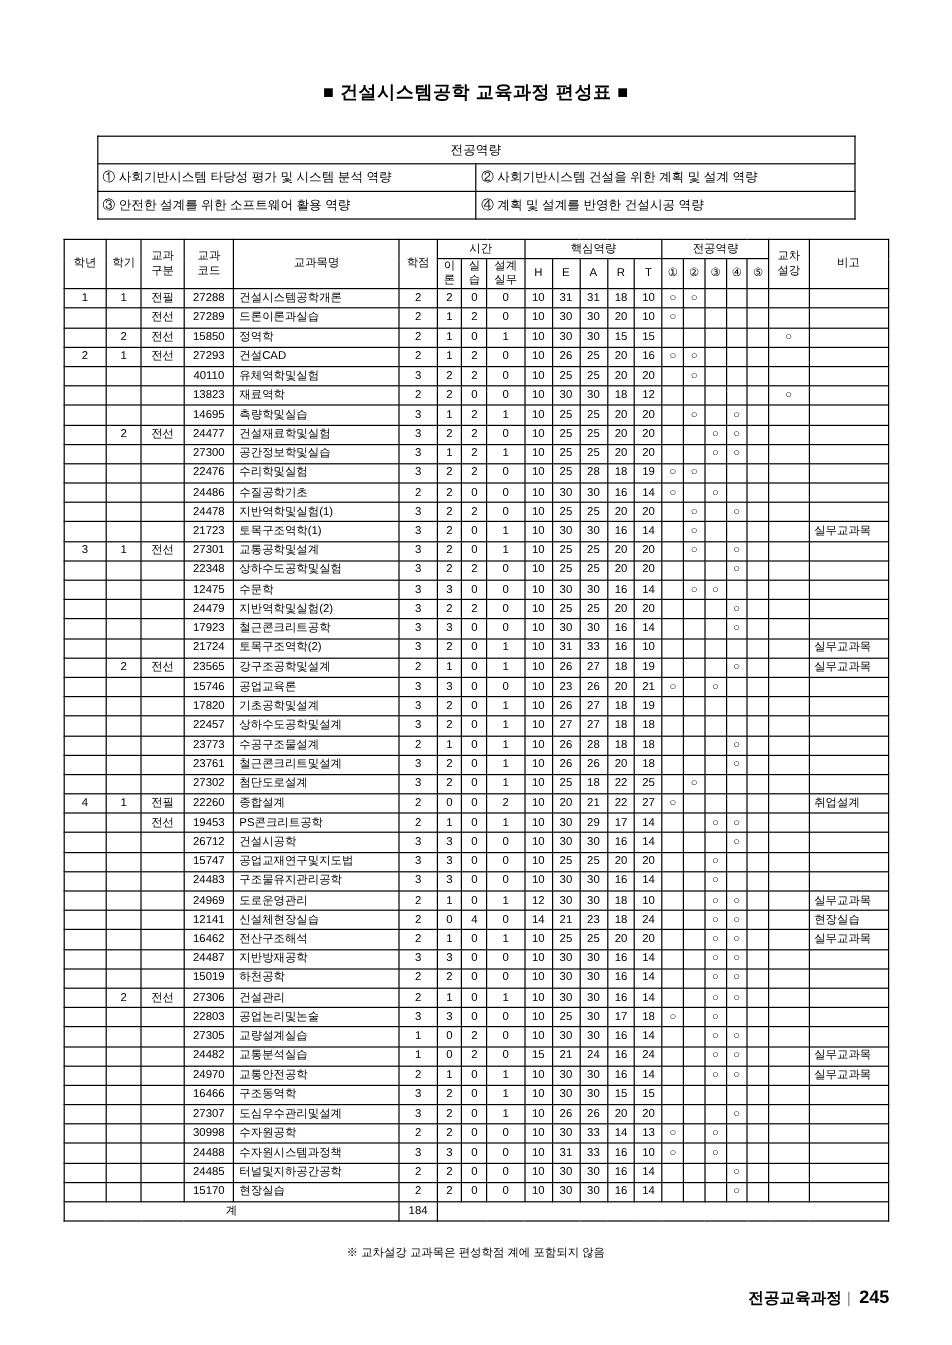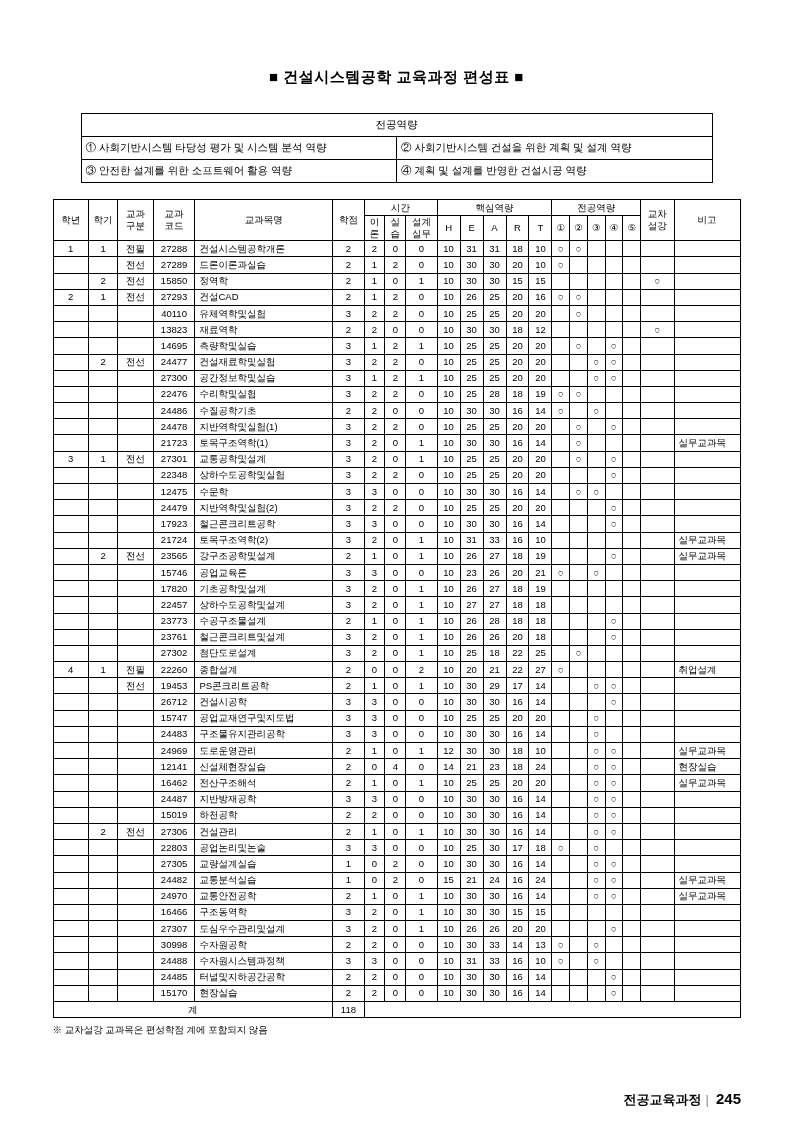--- a/index.html
+++ b/index.html
@@ -83,27 +83,28 @@
   }
   .main-table td.note {
     text-align: left;
     padding-left: 4px;
     font-size: 9.5px;
   }
   .vsplit { font-size: 9px; line-height: 10px; }
   .circle-mark { font-size: 10px; line-height: 13px; }
   .footnote {
     width: 688px;
-    margin: 6px auto 0 auto;
+    margin: 20px auto 0 auto;
     font-size: 9.5px;
+    text-align: center;
   }
   .pagefoot {
     position: absolute;
     right: 52px;
-    bottom: 12px;
+    bottom: 30px;
     font-size: 13px;
     font-weight: bold;
   }
   .pagefoot .bar {
     display: inline-block;
     margin: 0 7px 0 4px;
     color: #888;
     font-weight: normal;
   }
   .pagefoot .num { font-size: 15px; }
@@ -1265,21 +1266,21 @@
             <td class="circle-mark"></td>
             <td class="circle-mark"></td>
             <td class="circle-mark"></td>
             <td class="circle-mark">○</td>
             <td class="circle-mark"></td>
             <td class="circle-mark"></td>
             <td class="note"></td>
           </tr>
           <tr>
             <td colspan="5">계</td>
-            <td>118</td>
+            <td>184</td>
             <td colspan="15" style="border-right: none; border-bottom: none;"></td>
           </tr>
         </tbody>
     </table>
   </div>
 
   <div class="footnote">※ 교차설강 교과목은 편성학점 계에 포함되지 않음</div>
 
   <div class="pagefoot">
     <span>전공교육과정</span><span class="bar">|</span><span class="num">245</span>

